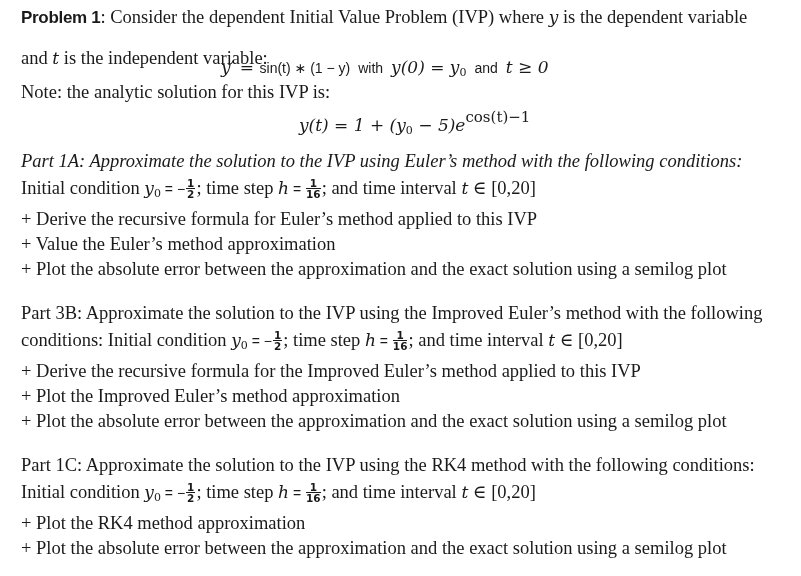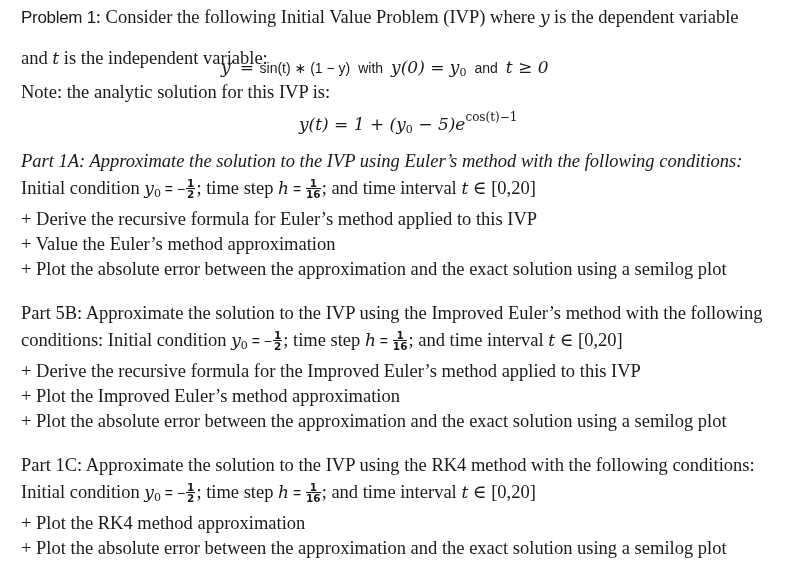--- a/index.html
+++ b/index.html
@@ -3,56 +3,56 @@
 <meta charset="utf-8">
 <style>
   html, body { margin: 0; padding: 0; background: #ffffff; }
   body {
     width: 801px; height: 576px; overflow: hidden; position: relative;
     font-family: "Liberation Serif", "DejaVu Serif", serif;
     color: #1a1a1a; font-size: 18.5px;
   }
   .line { position: absolute; left: 21px; white-space: nowrap; line-height: 22px; }
   .center { position: absolute; white-space: nowrap; line-height: 22px; }
-  .bold { font-weight: normal; font-family: "Liberation Sans", "DejaVu Sans", sans-serif; font-size: 17px; letter-spacing: -0.3px; margin-top: 13px; }
+  .bold { font-weight: bold; font-family: "Liberation Sans", "DejaVu Sans", sans-serif; font-size: 17px; letter-spacing: -0.3px; margin-top: 13px; }
   .mi { font-style: italic; font-family: "DejaVu Serif", serif; font-size: 17px; }
   .m { font-family: Liberation Sans, sans-serif; font-size: 14px; }
   .sub { font-size: 11px; vertical-align: -3px; font-style: normal; }
-  .sup { font-size: 12px; vertical-align: 9px; font-family: "DejaVu Serif", serif; }
+  .sup { font-size: 15px; vertical-align: 9px; font-family: "DejaVu Serif", serif; }
   .frac { display: inline-block; vertical-align: middle; text-align: center; font-family: "DejaVu Sans", sans-serif; font-size: 10.5px; line-height: 10px; margin: 0 1px; position: relative; top: -1px; }
   .frac .num { display: block; border-bottom: 1px solid #1a1a1a; padding: 0 1px; font-weight: bold; }
   .frac .den { display: block; font-weight: bold; }
   .gap { display: inline-block; width: 8px; }
 </style>
 </head>
 <body>
 
 <div class="line" style="top:6px;">
-  <span class="bold">Problem 1</span><span>: Consider the following Initial Value Problem (IVP) where </span><span class="mi">y</span><span> is the dependent variable</span>
+  <span class="bold">Problem 1</span><span>: Consider the dependent Initial Value Problem (IVP) where </span><span class="mi">y</span><span> is the dependent variable</span>
 </div>
 <div class="line" style="top:31px;margin-top:16px;">
   <span>and </span><span class="mi">t</span><span> is the independent variable:</span>
 </div>
 <div class="center" style="top:56px; left:221px;">
   <span class="mi">y′ = </span><span class="m">sin(t) ∗ (1 − y)</span><span class="gap"></span><span class="m">with</span><span class="gap"></span><span class="mi">y(0) = y</span><span class="sub mi">0</span><span class="gap"></span><span class="m">and</span><span class="gap"></span><span class="mi">t ≥ 0</span>
 </div>
 <div class="line" style="top:81px;">Note: the analytic solution for this IVP is:</div>
 <div class="center" style="top:106px; left:299px;">
   <span class="mi">y(t) = 1 + (y</span><span class="sub mi">0</span><span class="mi"> − 5)e</span><span class="sup">cos(t)−1</span>
 </div>
 
 <div class="line" style="top:150px;font-style:italic;">Part 1A:  Approximate the solution to the IVP using Euler’s method with the following conditions:</div>
 <div class="line" style="top:177px;">
   <span>Initial condition </span><span class="mi">y</span><span class="sub mi">0</span><span class="m"> = −</span><span class="frac"><span class="num">1</span><span class="den">2</span></span><span>;  time step </span><span class="mi">h</span><span class="m"> = </span><span class="frac"><span class="num">1</span><span class="den">16</span></span><span>; and time interval </span><span class="mi">t</span><span> ∈ [0,20]</span>
 </div>
 <div class="line" style="top:208px;">+ Derive the recursive formula for Euler’s method applied to this IVP</div>
 <div class="line" style="top:233px;">+ Value the Euler’s method approximation</div>
 <div class="line" style="top:258px;">+ Plot the absolute error between the approximation and the exact solution using a semilog plot</div>
 
-<div class="line" style="top:302px;">Part 5B:  Approximate the solution to the IVP using the Improved Euler’s method with the following</div>
+<div class="line" style="top:302px;">Part 3B:  Approximate the solution to the IVP using the Improved Euler’s method with the following</div>
 <div class="line" style="top:329px;">
   <span>conditions:  Initial condition </span><span class="mi">y</span><span class="sub mi">0</span><span class="m"> = −</span><span class="frac"><span class="num">1</span><span class="den">2</span></span><span>;  time step </span><span class="mi">h</span><span class="m"> = </span><span class="frac"><span class="num">1</span><span class="den">16</span></span><span>; and time interval </span><span class="mi">t</span><span> ∈ [0,20]</span>
 </div>
 <div class="line" style="top:360px;">+ Derive the recursive formula for the Improved Euler’s method applied to this IVP</div>
 <div class="line" style="top:385px;">+ Plot the Improved Euler’s method approximation</div>
 <div class="line" style="top:410px;">+ Plot the absolute error between the approximation and the exact solution using a semilog plot</div>
 
 <div class="line" style="top:454px;">Part 1C:  Approximate the solution to the IVP using the RK4 method with the following conditions:</div>
 <div class="line" style="top:481px;">
   <span>Initial condition </span><span class="mi">y</span><span class="sub mi">0</span><span class="m"> = −</span><span class="frac"><span class="num">1</span><span class="den">2</span></span><span>;  time step </span><span class="mi">h</span><span class="m"> = </span><span class="frac"><span class="num">1</span><span class="den">16</span></span><span>; and time interval </span><span class="mi">t</span><span> ∈ [0,20]</span>

